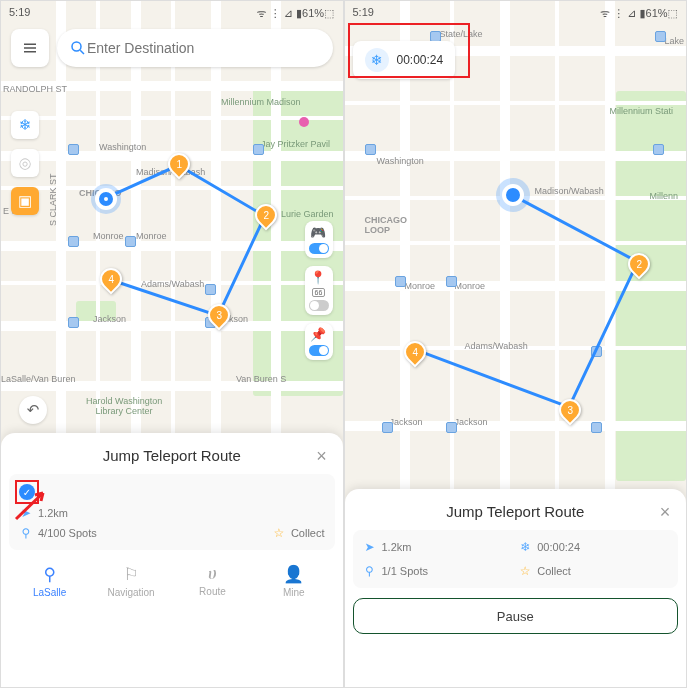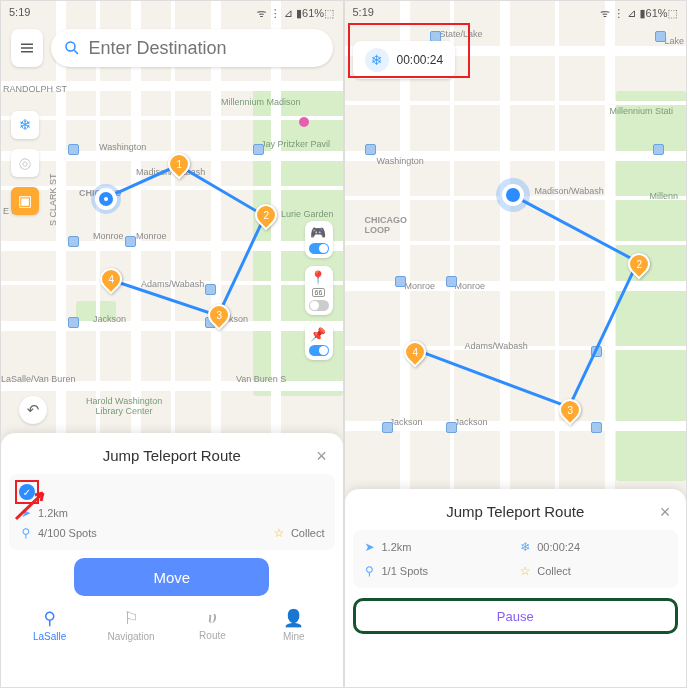--- a/index.html
+++ b/index.html
@@ -15,21 +15,21 @@
 .label{position:absolute;font-size:9px;color:#8a8a8a;white-space:nowrap}
 .station{position:absolute;width:11px;height:11px;background:#a5c8f0;border:1px solid #6aa3e0;border-radius:2px}
 .poi{position:absolute;width:10px;height:10px;border-radius:50%;background:#e85faf}
 .statusbar{position:absolute;top:0;left:0;right:0;height:22px;display:flex;align-items:center;padding:0 8px;font-size:11px;color:#555;z-index:20}
 .statusbar .sp{flex:1}
 .searchrow{position:absolute;top:28px;left:10px;right:10px;display:flex;gap:8px;z-index:20}
 .menu{width:38px;height:38px;background:#fff;border-radius:8px;display:flex;align-items:center;justify-content:center;box-shadow:0 1px 3px rgba(0,0,0,.15)}
 .menu svg{width:18px;height:18px;stroke:#555;stroke-width:2}
 .search{flex:1;height:38px;background:#fff;border-radius:24px;display:flex;align-items:center;padding:0 12px;box-shadow:0 1px 3px rgba(0,0,0,.15)}
 .search svg{width:18px;height:18px;stroke:#2d8cff;stroke-width:2;fill:none}
-.search input{border:none;outline:none;font-size:18px;margin-left:8px;flex:1;color:#8b5cf6}
+.search input{border:none;outline:none;font-size:14px;flex:1;color:#8b5cf6}
 .sidetools{position:absolute;left:10px;top:110px;display:flex;flex-direction:column;gap:10px;z-index:20}
 .tool{width:28px;height:28px;background:#fff;border-radius:6px;display:flex;align-items:center;justify-content:center;box-shadow:0 1px 3px rgba(0,0,0,.15);font-size:15px}
 .tool.blue{color:#3b9dff}
 .tool.orange{background:#ffa931;color:#fff}
 .righttools{position:absolute;right:10px;top:220px;display:flex;flex-direction:column;gap:8px;z-index:20}
 .rtool{width:28px;padding:4px 0;background:#fff;border-radius:8px;display:flex;flex-direction:column;align-items:center;gap:3px;box-shadow:0 1px 3px rgba(0,0,0,.15)}
 .rtool-ic{font-size:13px}
 .toggle{width:20px;height:11px;border-radius:6px;position:relative}
 .toggle.on{background:#3b9dff}
 .toggle.off{background:#ccc}
@@ -62,21 +62,21 @@
 .big-btn{width:60%;margin:8px auto 6px;height:38px;background:#5a8dff;color:#fff;border:none;border-radius:10px;font-size:15px;display:flex;align-items:center;justify-content:center}
 .navbar{display:flex;padding-top:6px}
 .nav-item{flex:1;display:flex;flex-direction:column;align-items:center;gap:2px;font-size:10px;color:#aaa}
 .nav-item.active{color:#3b82ff}
 .nav-ic{font-size:17px}
 .timer-box{position:absolute;top:40px;left:8px;background:#fff;border-radius:8px;padding:7px 12px;display:flex;align-items:center;gap:8px;box-shadow:0 1px 3px rgba(0,0,0,.15);z-index:21;font-size:12px;color:#333}
 .timer-box .snow{background:#e6f2ff;width:24px;height:24px;border-radius:50%;display:flex;align-items:center;justify-content:center;color:#3b9dff;font-size:14px}
 .red-frame{position:absolute;border:2px solid #ec2024;z-index:22;pointer-events:none}
 .btn-row{display:flex;gap:10px;margin-top:10px}
 .btn{flex:1;height:36px;border-radius:10px;font-size:13px;display:flex;align-items:center;justify-content:center}
-.btn.outline{background:#fff;border:3px solid #14532d;color:#8b5cf6}
+.btn.outline{background:#fff;border:1px solid #14532d;color:#404040}
 .btn.fill{background:#5a8dff;color:#fff;border:none}
 </style>
 </head>
 <body>
 
 <div class="screen">
   <div class="map">
     <div class="park" style="right:0;top:85px;width:90px;height:310px"></div>
     <div class="park" style="left:75px;top:300px;width:40px;height:30px"></div>
     <div class="road h" style="top:80px"></div>
@@ -202,21 +202,20 @@
         <div class="col">
             <span class="ic spot">⚲</span>
             <span>4/100 Spots</span>
           </div>
         <div class="col" style="flex:0 0 auto">
             <span class="ic star">☆</span>
             <span>Collect</span>
           </div>
       </div>
     </div>
-    <button class="big-btn">Move</button>
     <div class="navbar">
       <div class="nav-item active">
           <span class="nav-ic">⚲</span>
           <span>LaSalle</span>
         </div>
       <div class="nav-item">
           <span class="nav-ic">⚐</span>
           <span>Navigation</span>
         </div>
       <div class="nav-item">

